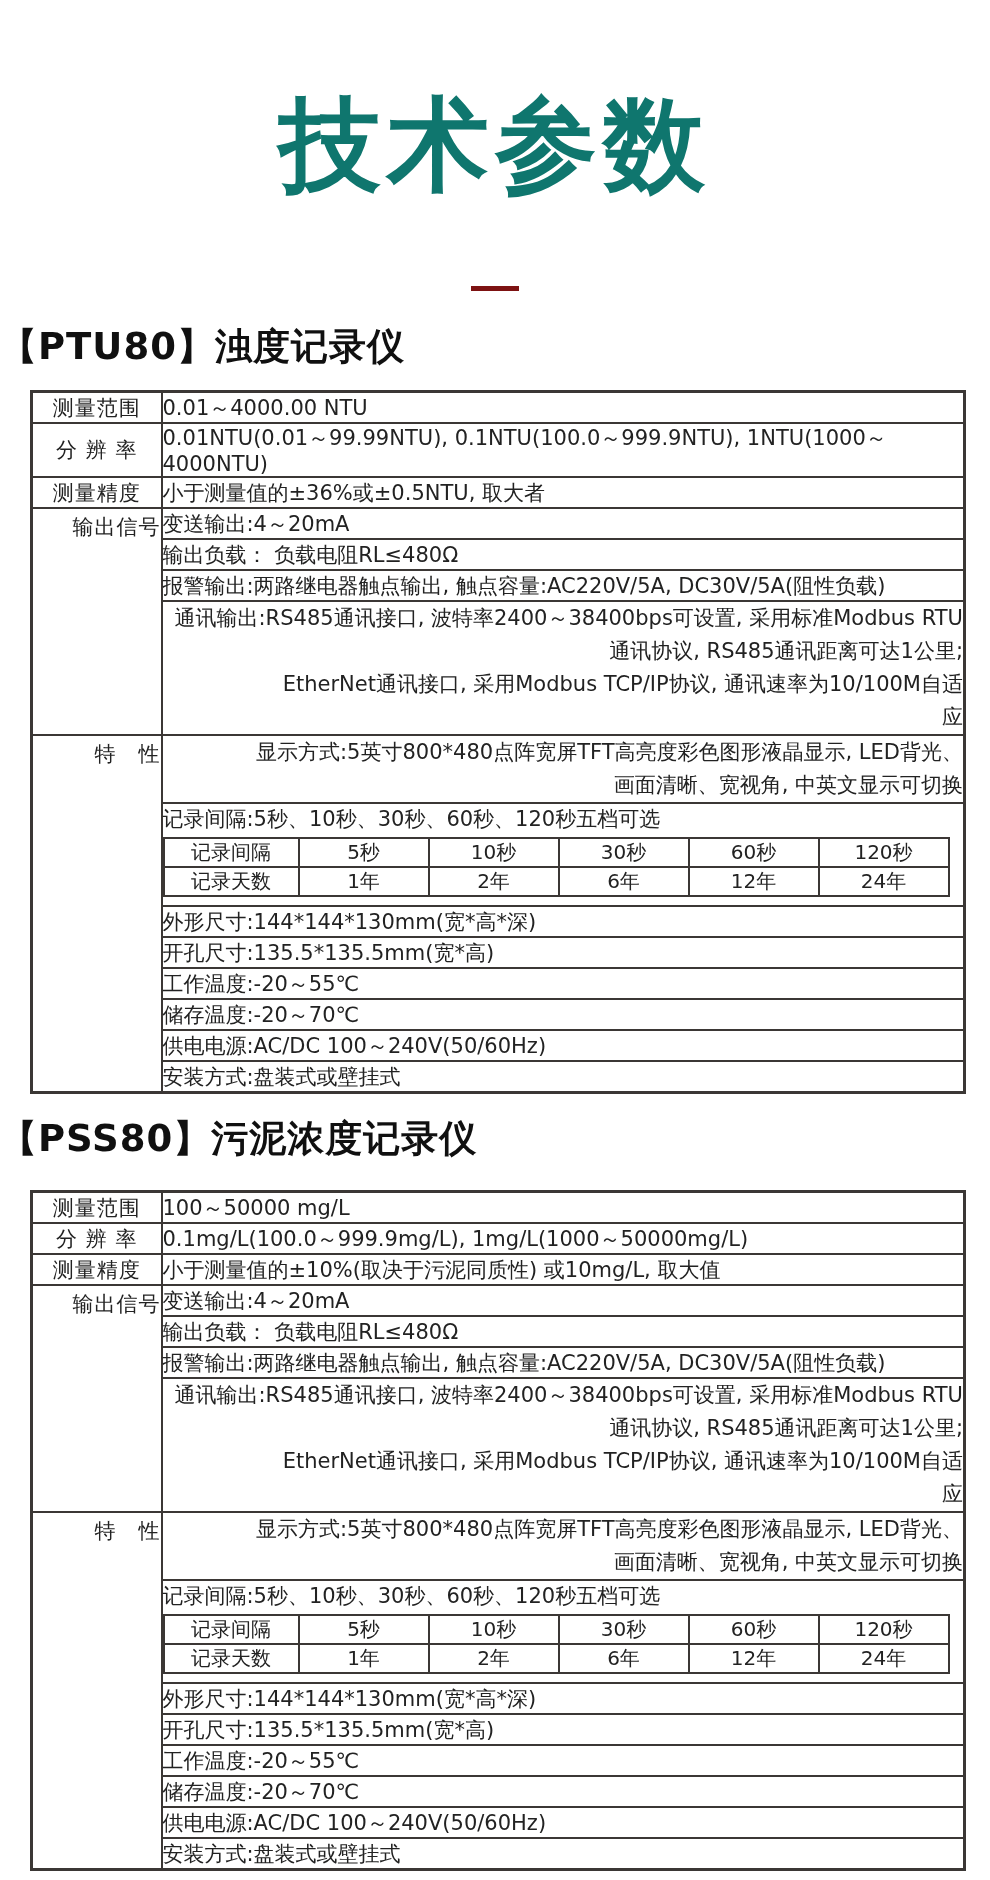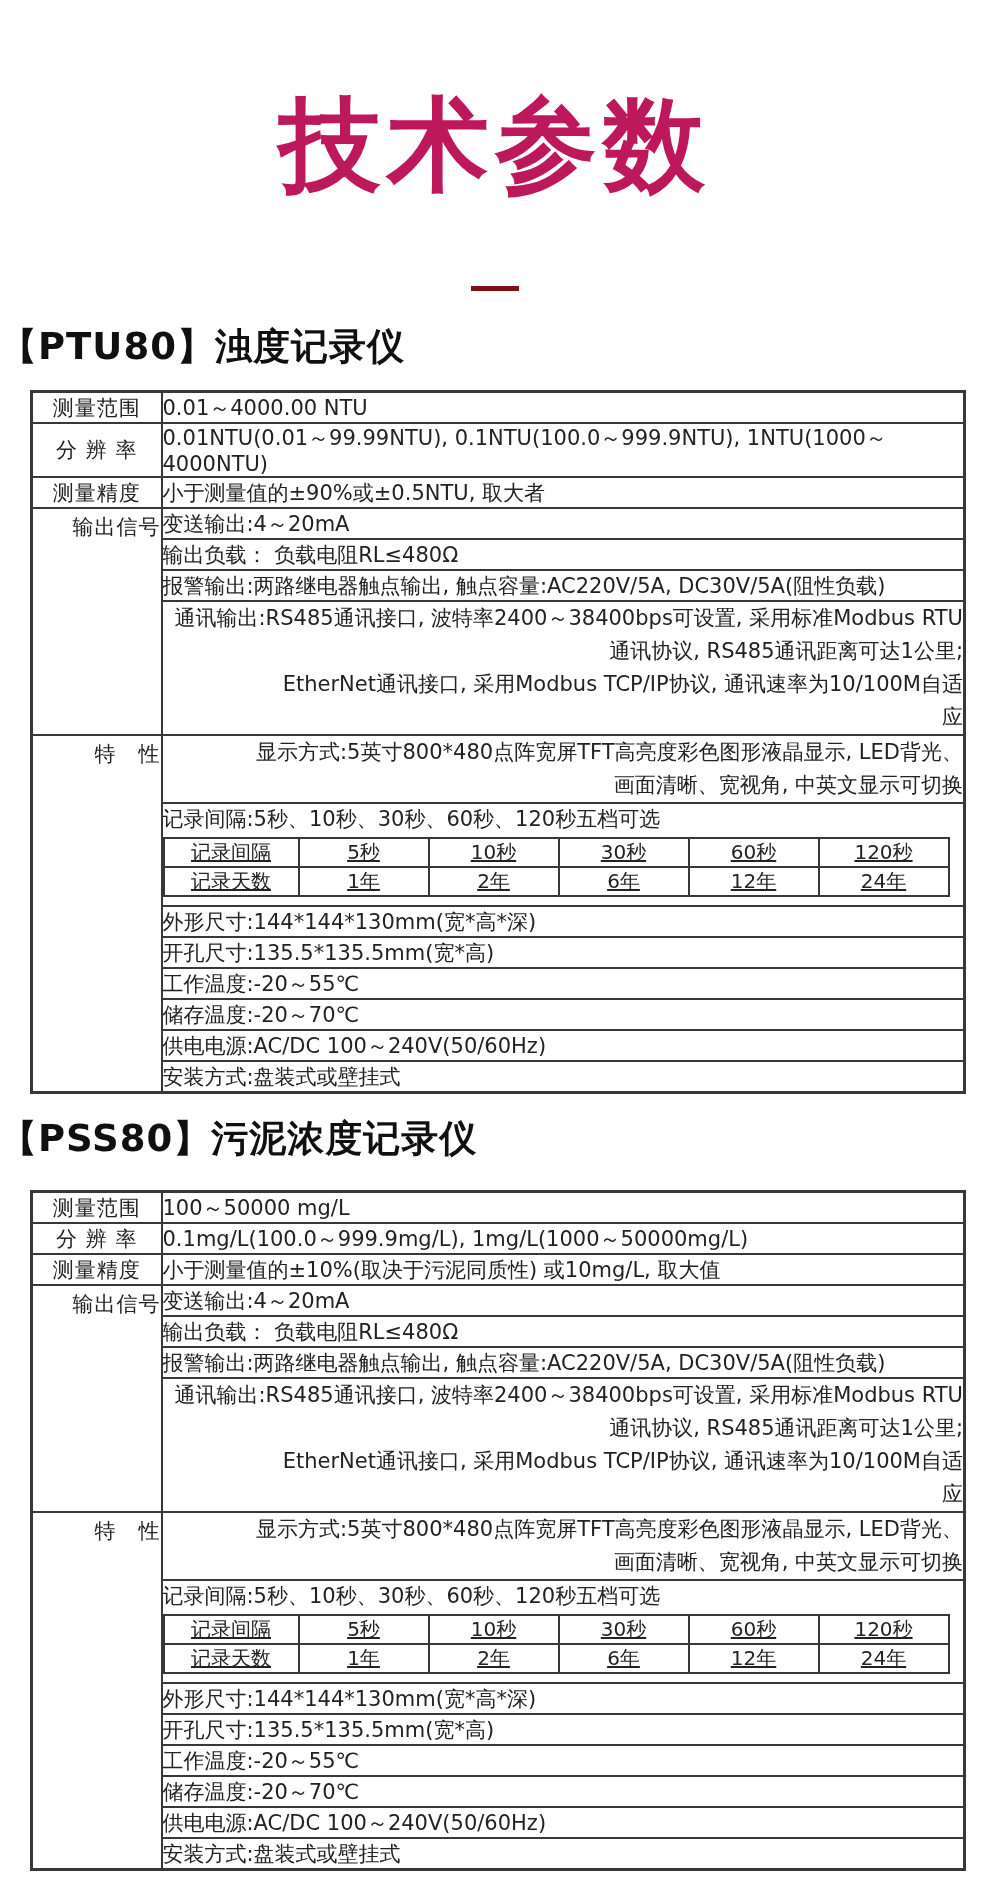--- a/index.html
+++ b/index.html
@@ -7,21 +7,21 @@
     width:990px; height:1880px;
     background:#ffffff;
     position:relative;
     font-family:"DejaVu Sans","Liberation Sans",sans-serif;
     color:#222222;
   }
   .page-title {
     position:absolute; top:74px; left:0; width:100%;
     text-align:center;
     font-size:102px; line-height:1.4;
-    font-weight:900; color:#be185d;
+    font-weight:900; color:#0f766e;
     letter-spacing:6px;
   }
   .title-divider {
     position:absolute; top:286px; left:471px;
     width:48px; height:5px; background:#7d1212;
   }
   .section-heading {
     position:absolute; left:0; width:100%;
     text-align:left;
     font-size:37px; font-weight:700; color:#101010;
@@ -47,21 +47,21 @@
   td.lbl.top { vertical-align:top; padding-top:4px;text-align:right; }
   td.val { padding-left:12px; height:29px; }
   td.val.multi { line-height:33px;text-align:right; }
   .indent { padding-left:100px; }
   td.val.record { padding-bottom:2px; }
   .rec-caption { height:31px; line-height:31px; }
   table.rec { border-collapse:collapse; margin:2px 2px 6px 0; }
   table.rec td {
     border:2px solid #3b3735;
     height:26px; font-size:20px;
-    text-align:center; padding:0;text-decoration:underline;
+    text-align:center; padding:0;
   }
   table.rec td.rl { width:133px; }
   table.rec td.rv { width:128px; }
 </style>
 </head>
 <body>
 
 <div class="page-title">技术参数</div>
 <div class="title-divider"></div>
 
@@ -77,21 +77,21 @@
         <tr>
       <td class="lbl">测量范围</td>
       <td class="val">0.01～4000.00 NTU</td>
     </tr>
     <tr>
       <td class="lbl">分 辨 率</td>
       <td class="val">0.01NTU(0.01～99.99NTU), 0.1NTU(100.0～999.9NTU), 1NTU(1000～4000NTU)</td>
     </tr>
     <tr>
       <td class="lbl">测量精度</td>
-      <td class="val">小于测量值的±90%或±0.5NTU, 取大者</td>
+      <td class="val">小于测量值的±36%或±0.5NTU, 取大者</td>
     </tr>
     <tr>
       <td class="lbl top" rowspan="4">输出信号</td>
       <td class="val">变送输出:4～20mA</td>
     </tr>
     <tr>
       <td class="val">输出负载： 负载电阻RL≤480Ω</td>
     </tr>
     <tr>
       <td class="val">报警输出:两路继电器触点输出, 触点容量:AC220V/5A, DC30V/5A(阻性负载)</td>

